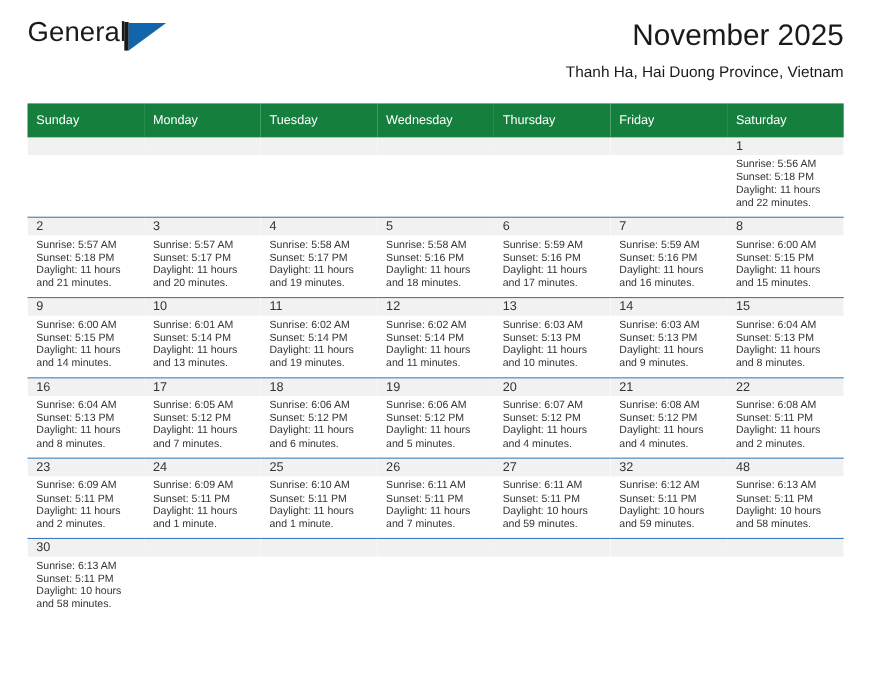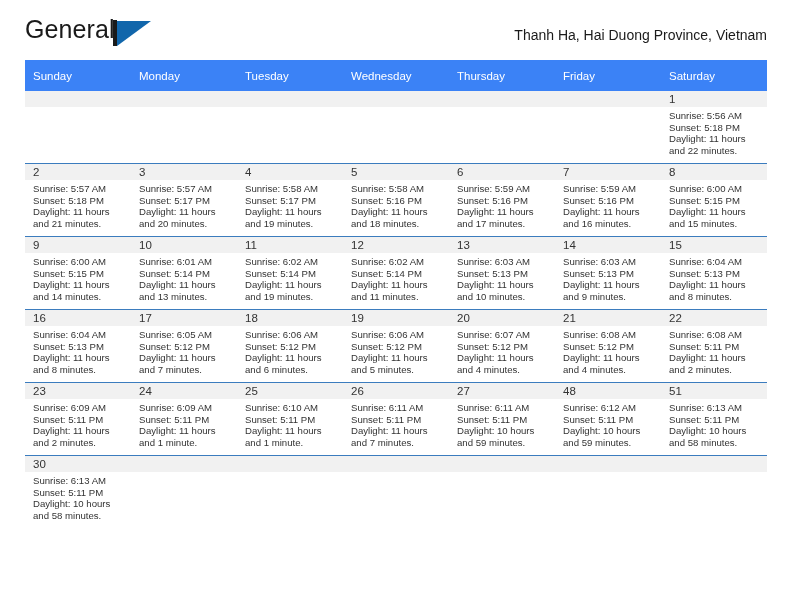--- a/index.html
+++ b/index.html
@@ -18,21 +18,21 @@
     position: relative;
     width: 792px;
     height: 612px;
     box-sizing: border-box;
     padding: 0 25px;
   }
 
   
   .header {
     position: relative;
-    height: 60px;
+    height: 94px;
     display: flex;
     align-items: flex-start;
     justify-content: space-between;
   }
   .brand {
     position: relative;
     margin-top: 17px;
     width: 200px;
     height: 52px;
     line-height: 1;
@@ -94,21 +94,21 @@
     white-space: nowrap;
   }
 
   
   .calendar {
     width: 742px;
     border-collapse: collapse;
     table-layout: fixed;
   }
   .dow-row th {
-    background: #3b82f6;
+    background: #15803d;
     color: #ffffff;
     font-size: 11.5px;
     font-weight: normal;
     text-align: left;
     padding: 6px 0 6px 8px;
     height: 19px;
     vertical-align: middle;
   }
   .week-row > td {
     padding: 0;
@@ -155,20 +155,21 @@
 
     <div class="brand">
       <span class="brand-general">General</span>
       <span class="brand-mark">
         <span class="bar"></span>
         <span class="tri"></span>
       </span>
     </div>
 
     <div class="titles">
+      <div class="cal-title">November 2025</div>
       <div class="cal-subtitle">Thanh Ha, Hai Duong Province, Vietnam</div>
     </div>
 
   </div>
 
   <table class="calendar">
     <thead>
       <tr class="dow-row">
         <th>Sunday</th>
         <th>Monday</th>
@@ -480,30 +481,30 @@
           <td>
             <div class="daynum">27</div>
             <div class="cell-body">
               <div>Sunrise: 6:11 AM</div>
               <div>Sunset: 5:11 PM</div>
               <div>Daylight: 10 hours</div>
               <div>and 59 minutes.</div>
             </div>
           </td>
           <td>
-            <div class="daynum">48</div>
+            <div class="daynum">32</div>
             <div class="cell-body">
               <div>Sunrise: 6:12 AM</div>
               <div>Sunset: 5:11 PM</div>
               <div>Daylight: 10 hours</div>
               <div>and 59 minutes.</div>
             </div>
           </td>
           <td>
-            <div class="daynum">51</div>
+            <div class="daynum">48</div>
             <div class="cell-body">
               <div>Sunrise: 6:13 AM</div>
               <div>Sunset: 5:11 PM</div>
               <div>Daylight: 10 hours</div>
               <div>and 58 minutes.</div>
             </div>
           </td>
         </tr>
         <tr class="week-row">
           <td>

